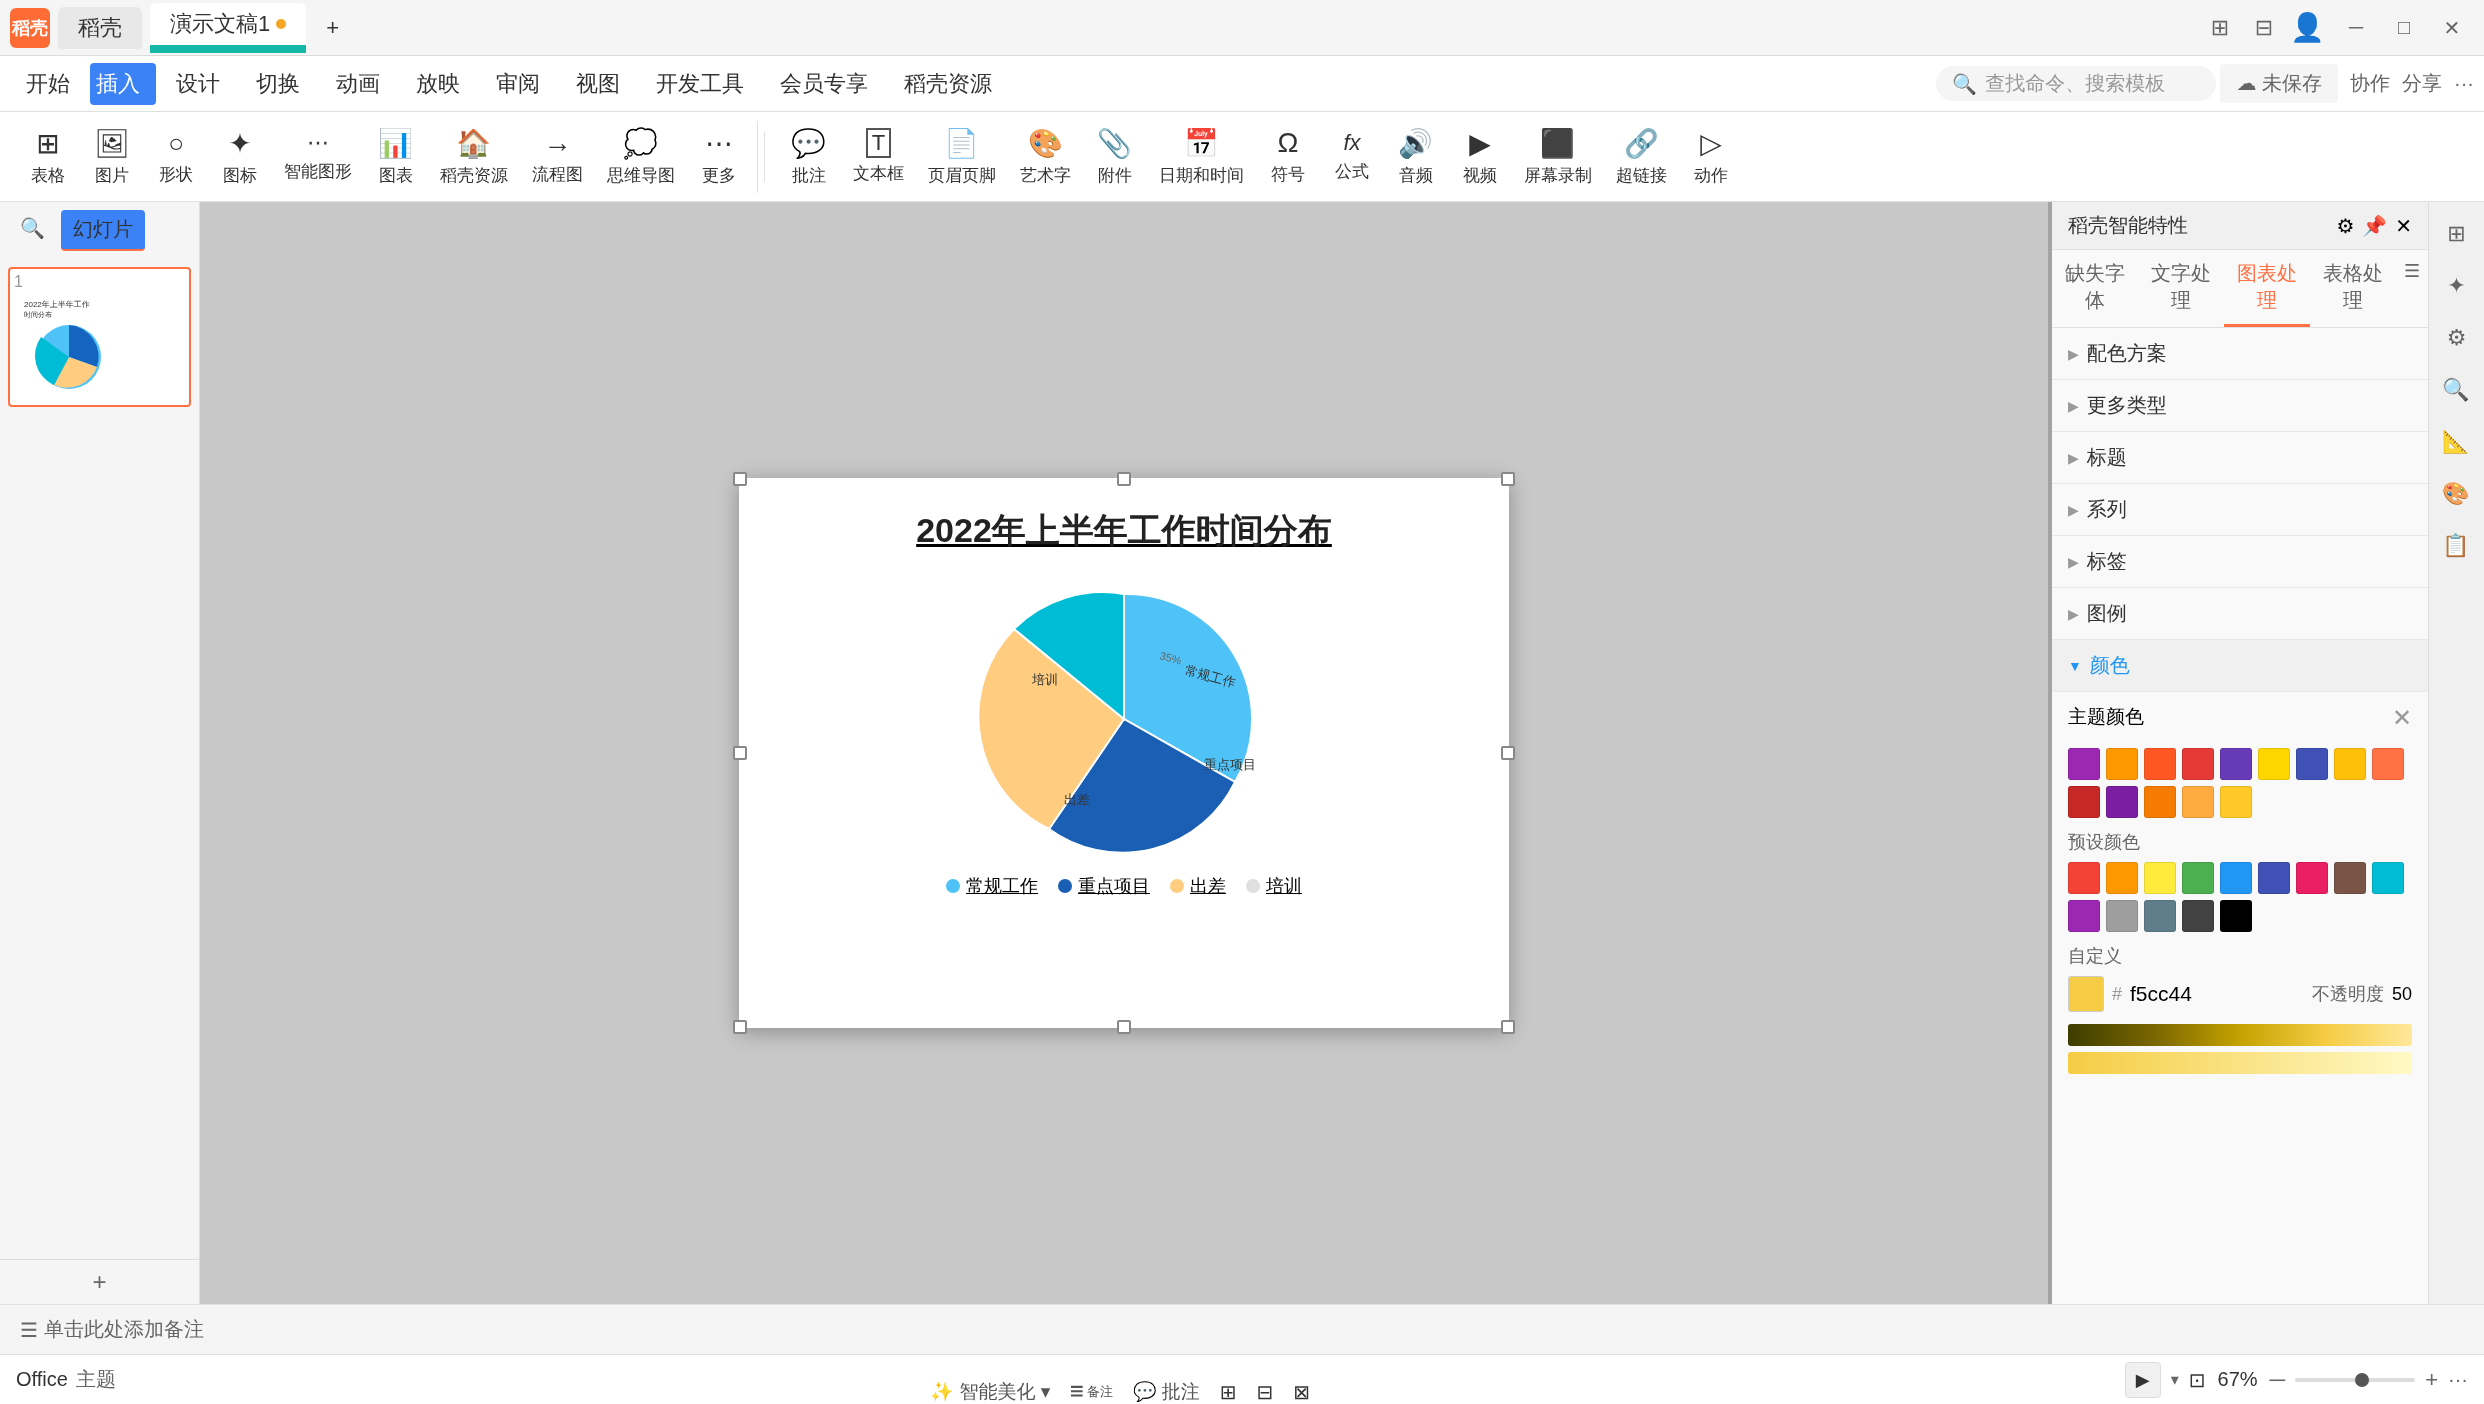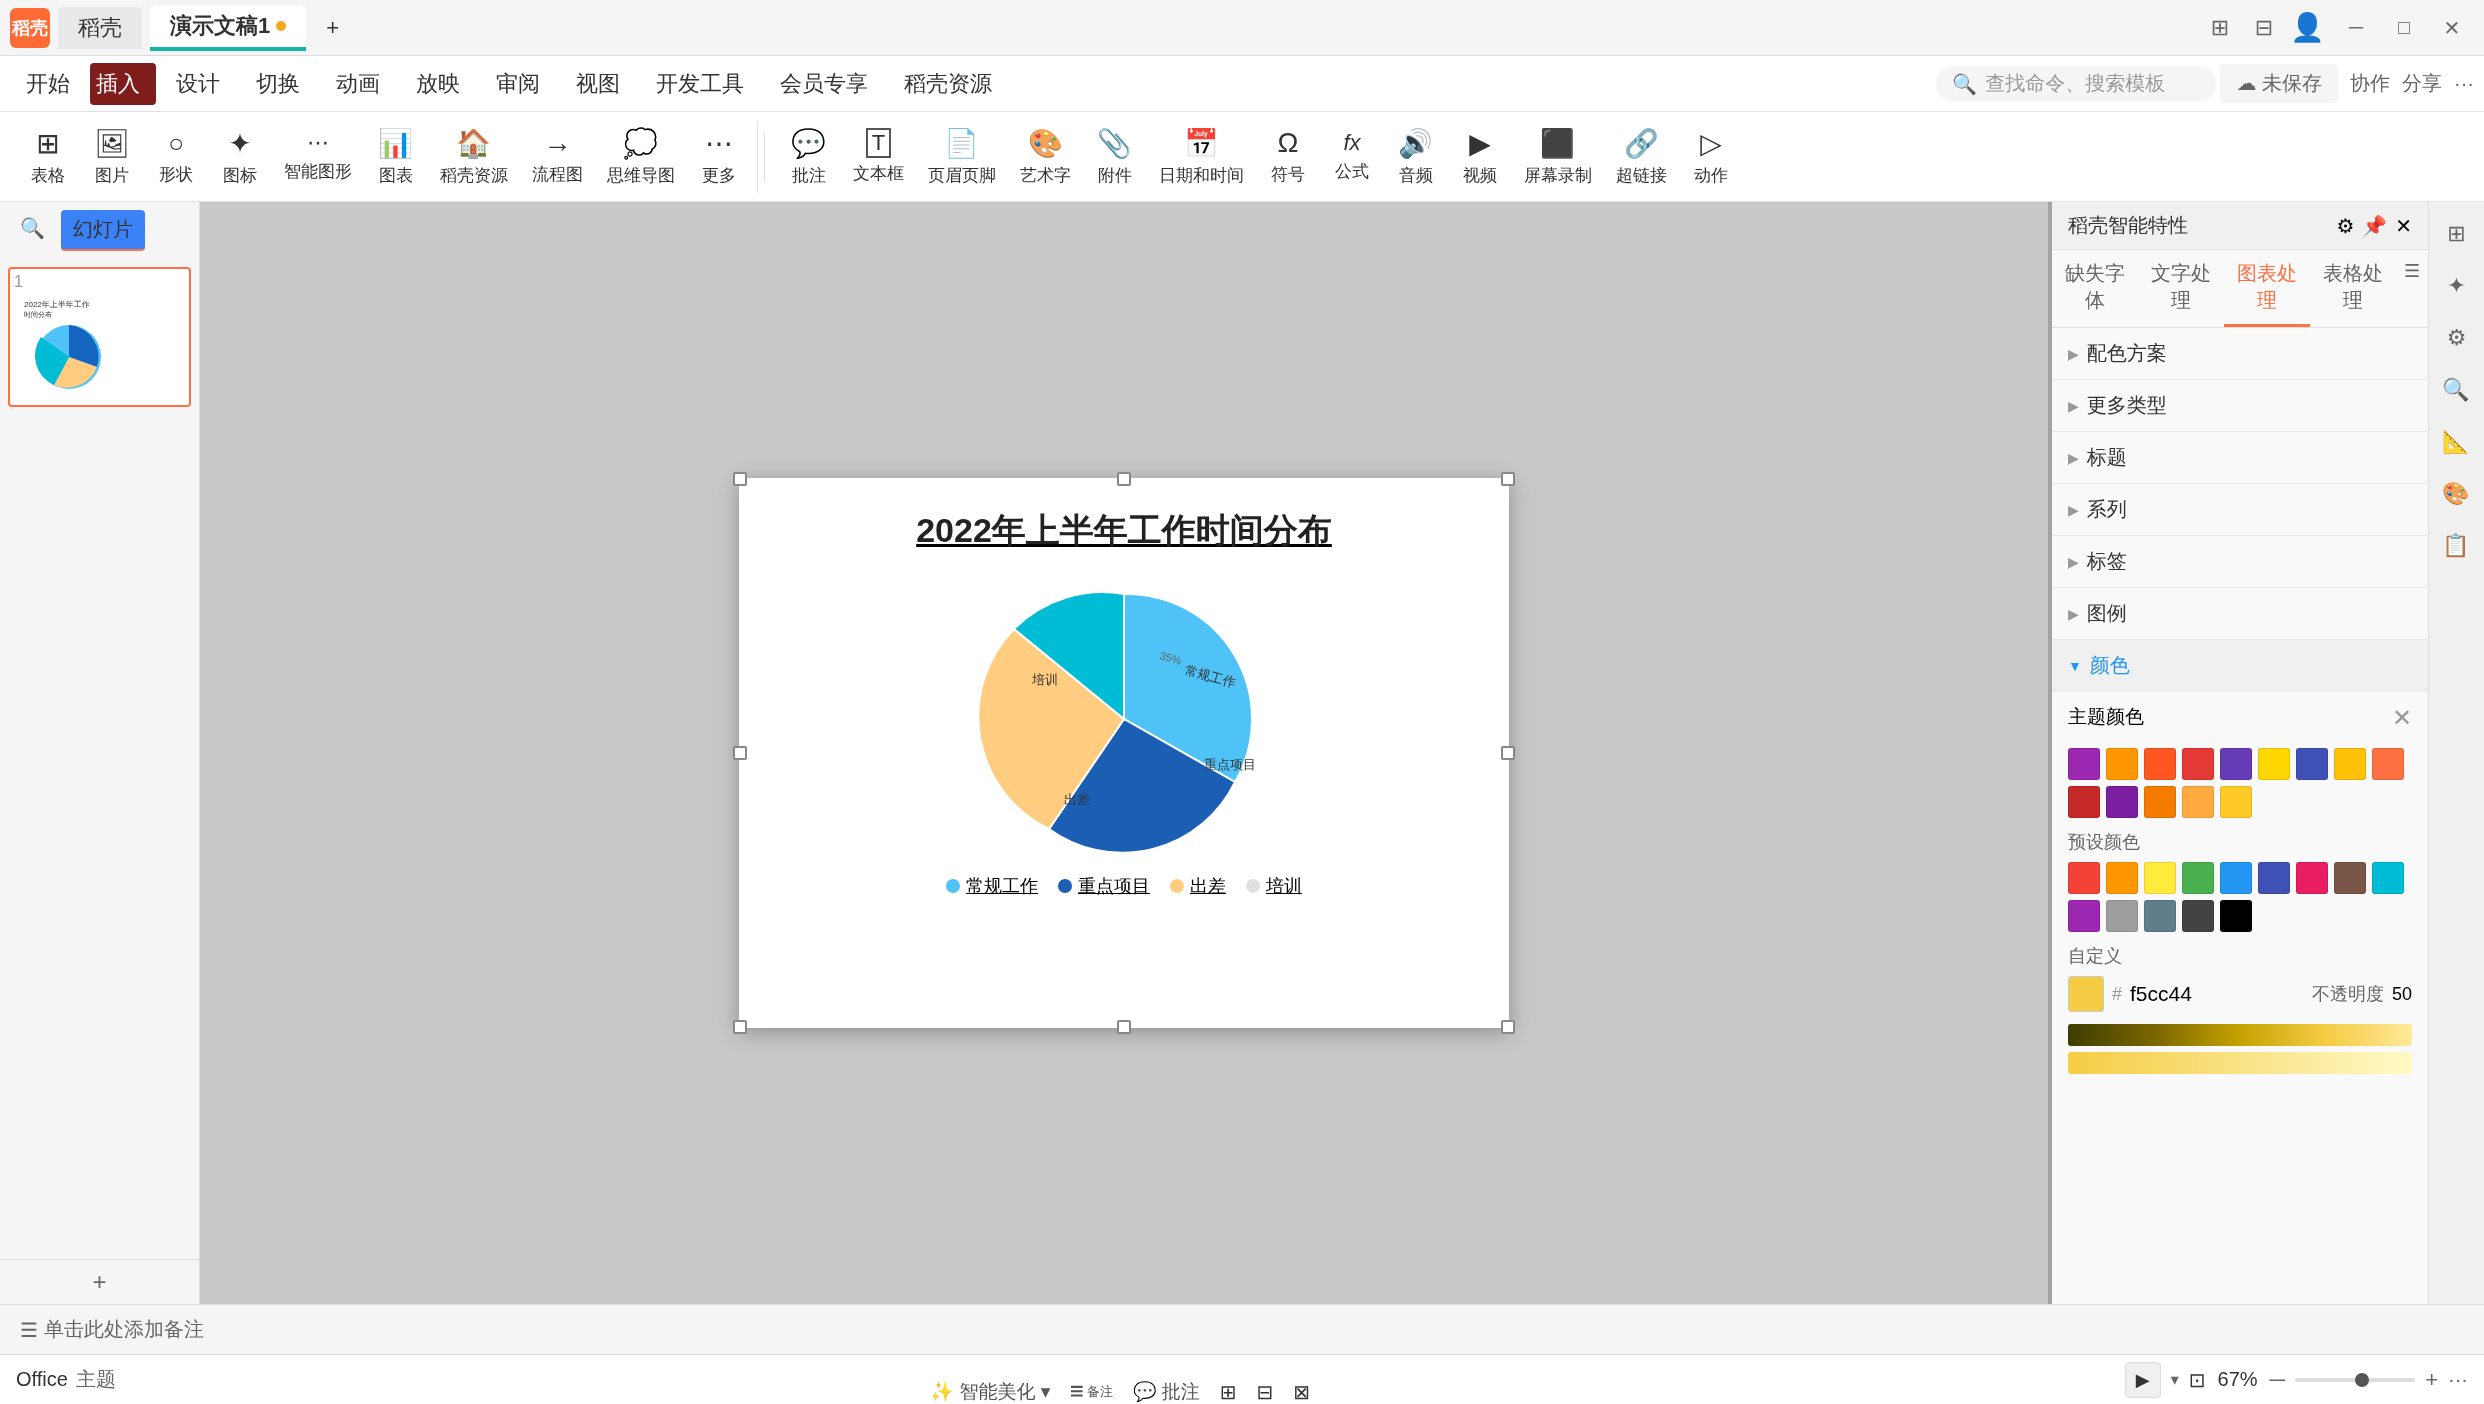--- a/index.html
+++ b/index.html
@@ -11,40 +11,40 @@
       background: #f5f5f5; height: 56px;
       padding: 0 10px; border-bottom: 1px solid #ddd;
       gap: 8px;
     }
     .tab-item {
       display: flex; align-items: center; gap: 6px;
       padding: 6px 20px; border-radius: 6px 6px 0 0;
       font-size: 22px; color: #333; cursor: pointer;
       background: #e8e8e8;
     }
-    .tab-item.active { background: #fff; border-bottom: 4px solid #14b8a6; font-weight: bold; }
+    .tab-item.active { background: #fff; border-bottom: 8px solid #14b8a6; }
     .tab-dot { width: 10px; height: 10px; border-radius: 50%; background: #f5a623; }
     .title-logo { width: 40px; height: 40px; background: #ff6b35; border-radius: 6px; display: flex; align-items: center; justify-content: center; color: white; font-size: 18px; font-weight: bold; }
     .title-spacer { flex: 1; }
     .title-btn { width: 36px; height: 36px; display: flex; align-items: center; justify-content: center; cursor: pointer; color: #666; font-size: 22px; border-radius: 4px; }
     .window-controls { display: flex; gap: 4px; }
     .win-btn { width: 44px; height: 44px; display: flex; align-items: center; justify-content: center; cursor: pointer; font-size: 20px; color: #666; }
 
     
     #menubar {
       display: flex; align-items: center;
       background: #fff; height: 56px;
       padding: 0 10px; border-bottom: 1px solid #e0e0e0;
       gap: 4px;
     }
     .menu-item {
       padding: 6px 16px; border-radius: 4px;
       font-size: 22px; color: #333; cursor: pointer;
     }
-    .menu-item.active { background: #7f1d1d; color: white; border-radius: 4px; padding-left: 6px; }
+    .menu-item.active { background: #3b82f6; color: white; border-radius: 4px; padding-left: 6px; }
     .menu-search {
       margin-left: auto; display: flex; align-items: center;
       background: #f5f5f5; border-radius: 20px; padding: 4px 16px;
       gap: 8px; font-size: 20px; color: #999;
     }
     .menu-actions { display: flex; align-items: center; gap: 12px; font-size: 20px; color: #666; }
     .save-btn { background: #f5f5f5; padding: 6px 16px; border-radius: 4px; font-size: 20px; }
 
     
     #toolbar {

